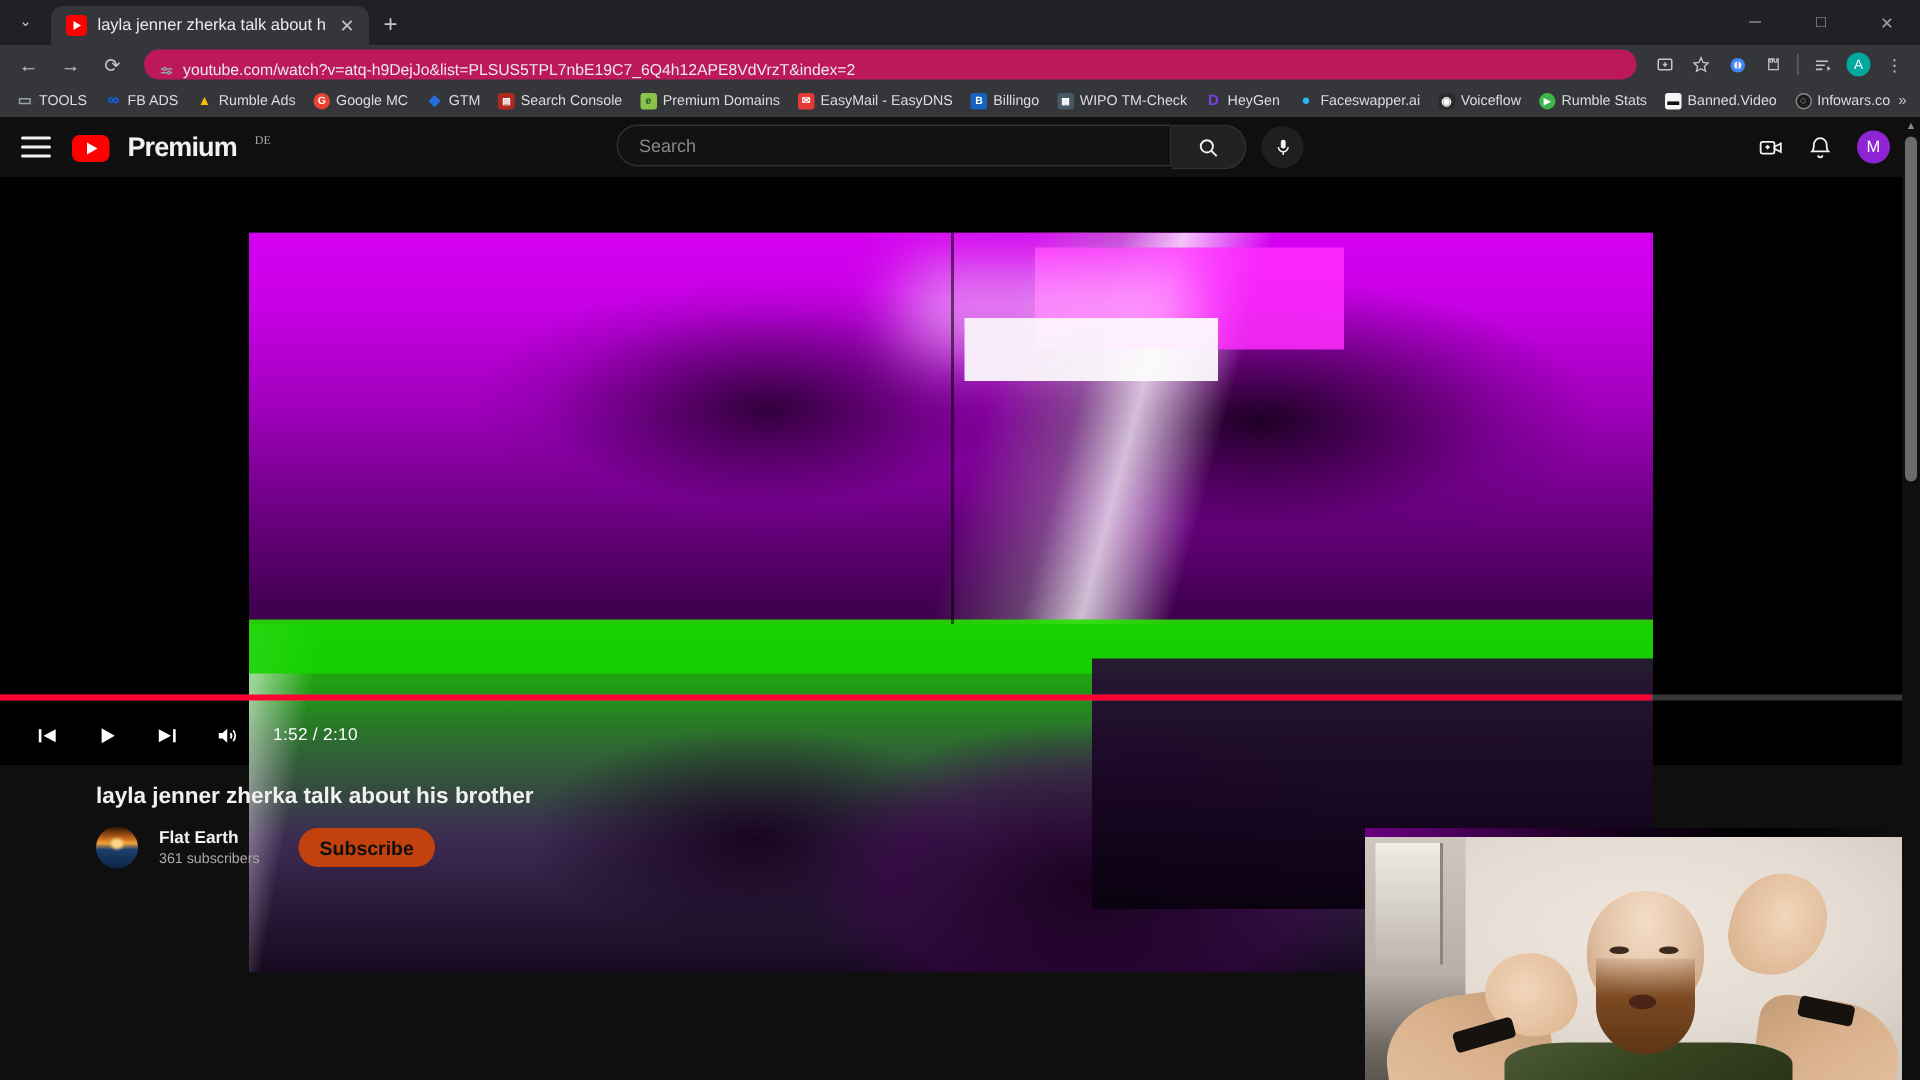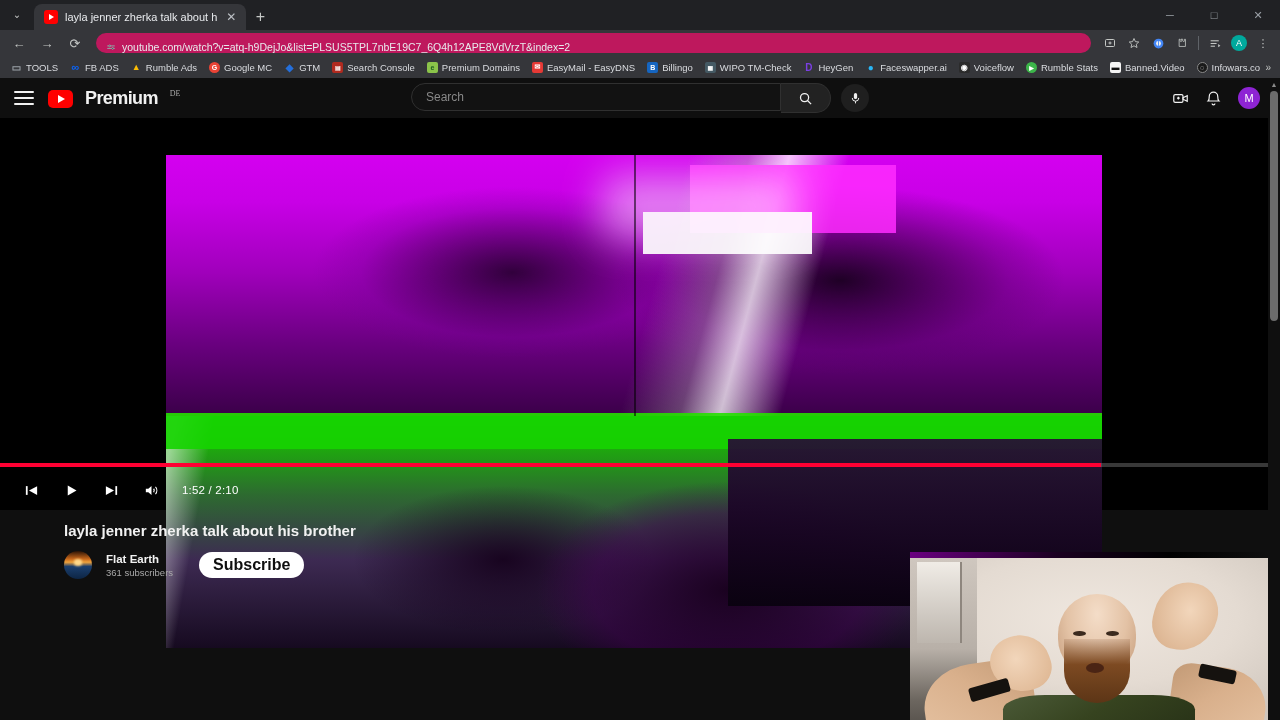--- a/index.html
+++ b/index.html
@@ -339,23 +339,23 @@
   }
   .chan-av::after {
     content: ""; position: absolute; left: 34%; top: 30%;
     width: 32%; height: 22%; border-radius: 50%;
     background: #ffd98a; filter: blur(1px);
   }
   .chan-txt { display: flex; flex-direction: column; }
   .chan-name { font-size: 11.5px; color: #f1f1f1; font-weight: bold; line-height: 1.25; }
   .chan-subs { font-size: 9.5px; color: #aaa; line-height: 1.3; }
   .subscribe {
-    background: #ffffff; color: #0f0f0f; border: none;
+    background: #c2410c; color: #0f0f0f; border: none;
     border-radius: 16px; height: 26px; padding: 0 14px;
-    font-size: 16px; font-weight: bold; margin-left: 12px;
+    font-size: 13px; font-weight: bold; margin-left: 12px;
     font-family: "Liberation Sans", sans-serif; cursor: pointer;
   }
 
   .scrollbar {
     position: absolute; right: 0; top: 78px; width: 12px; height: 642px;
     background: #0f0f0f; z-index: 40;
   }
   .scroll-arrow {
     width: 12px; height: 12px; display: flex; align-items: center;
     justify-content: center; color: #8a8a8a; font-size: 7px;

